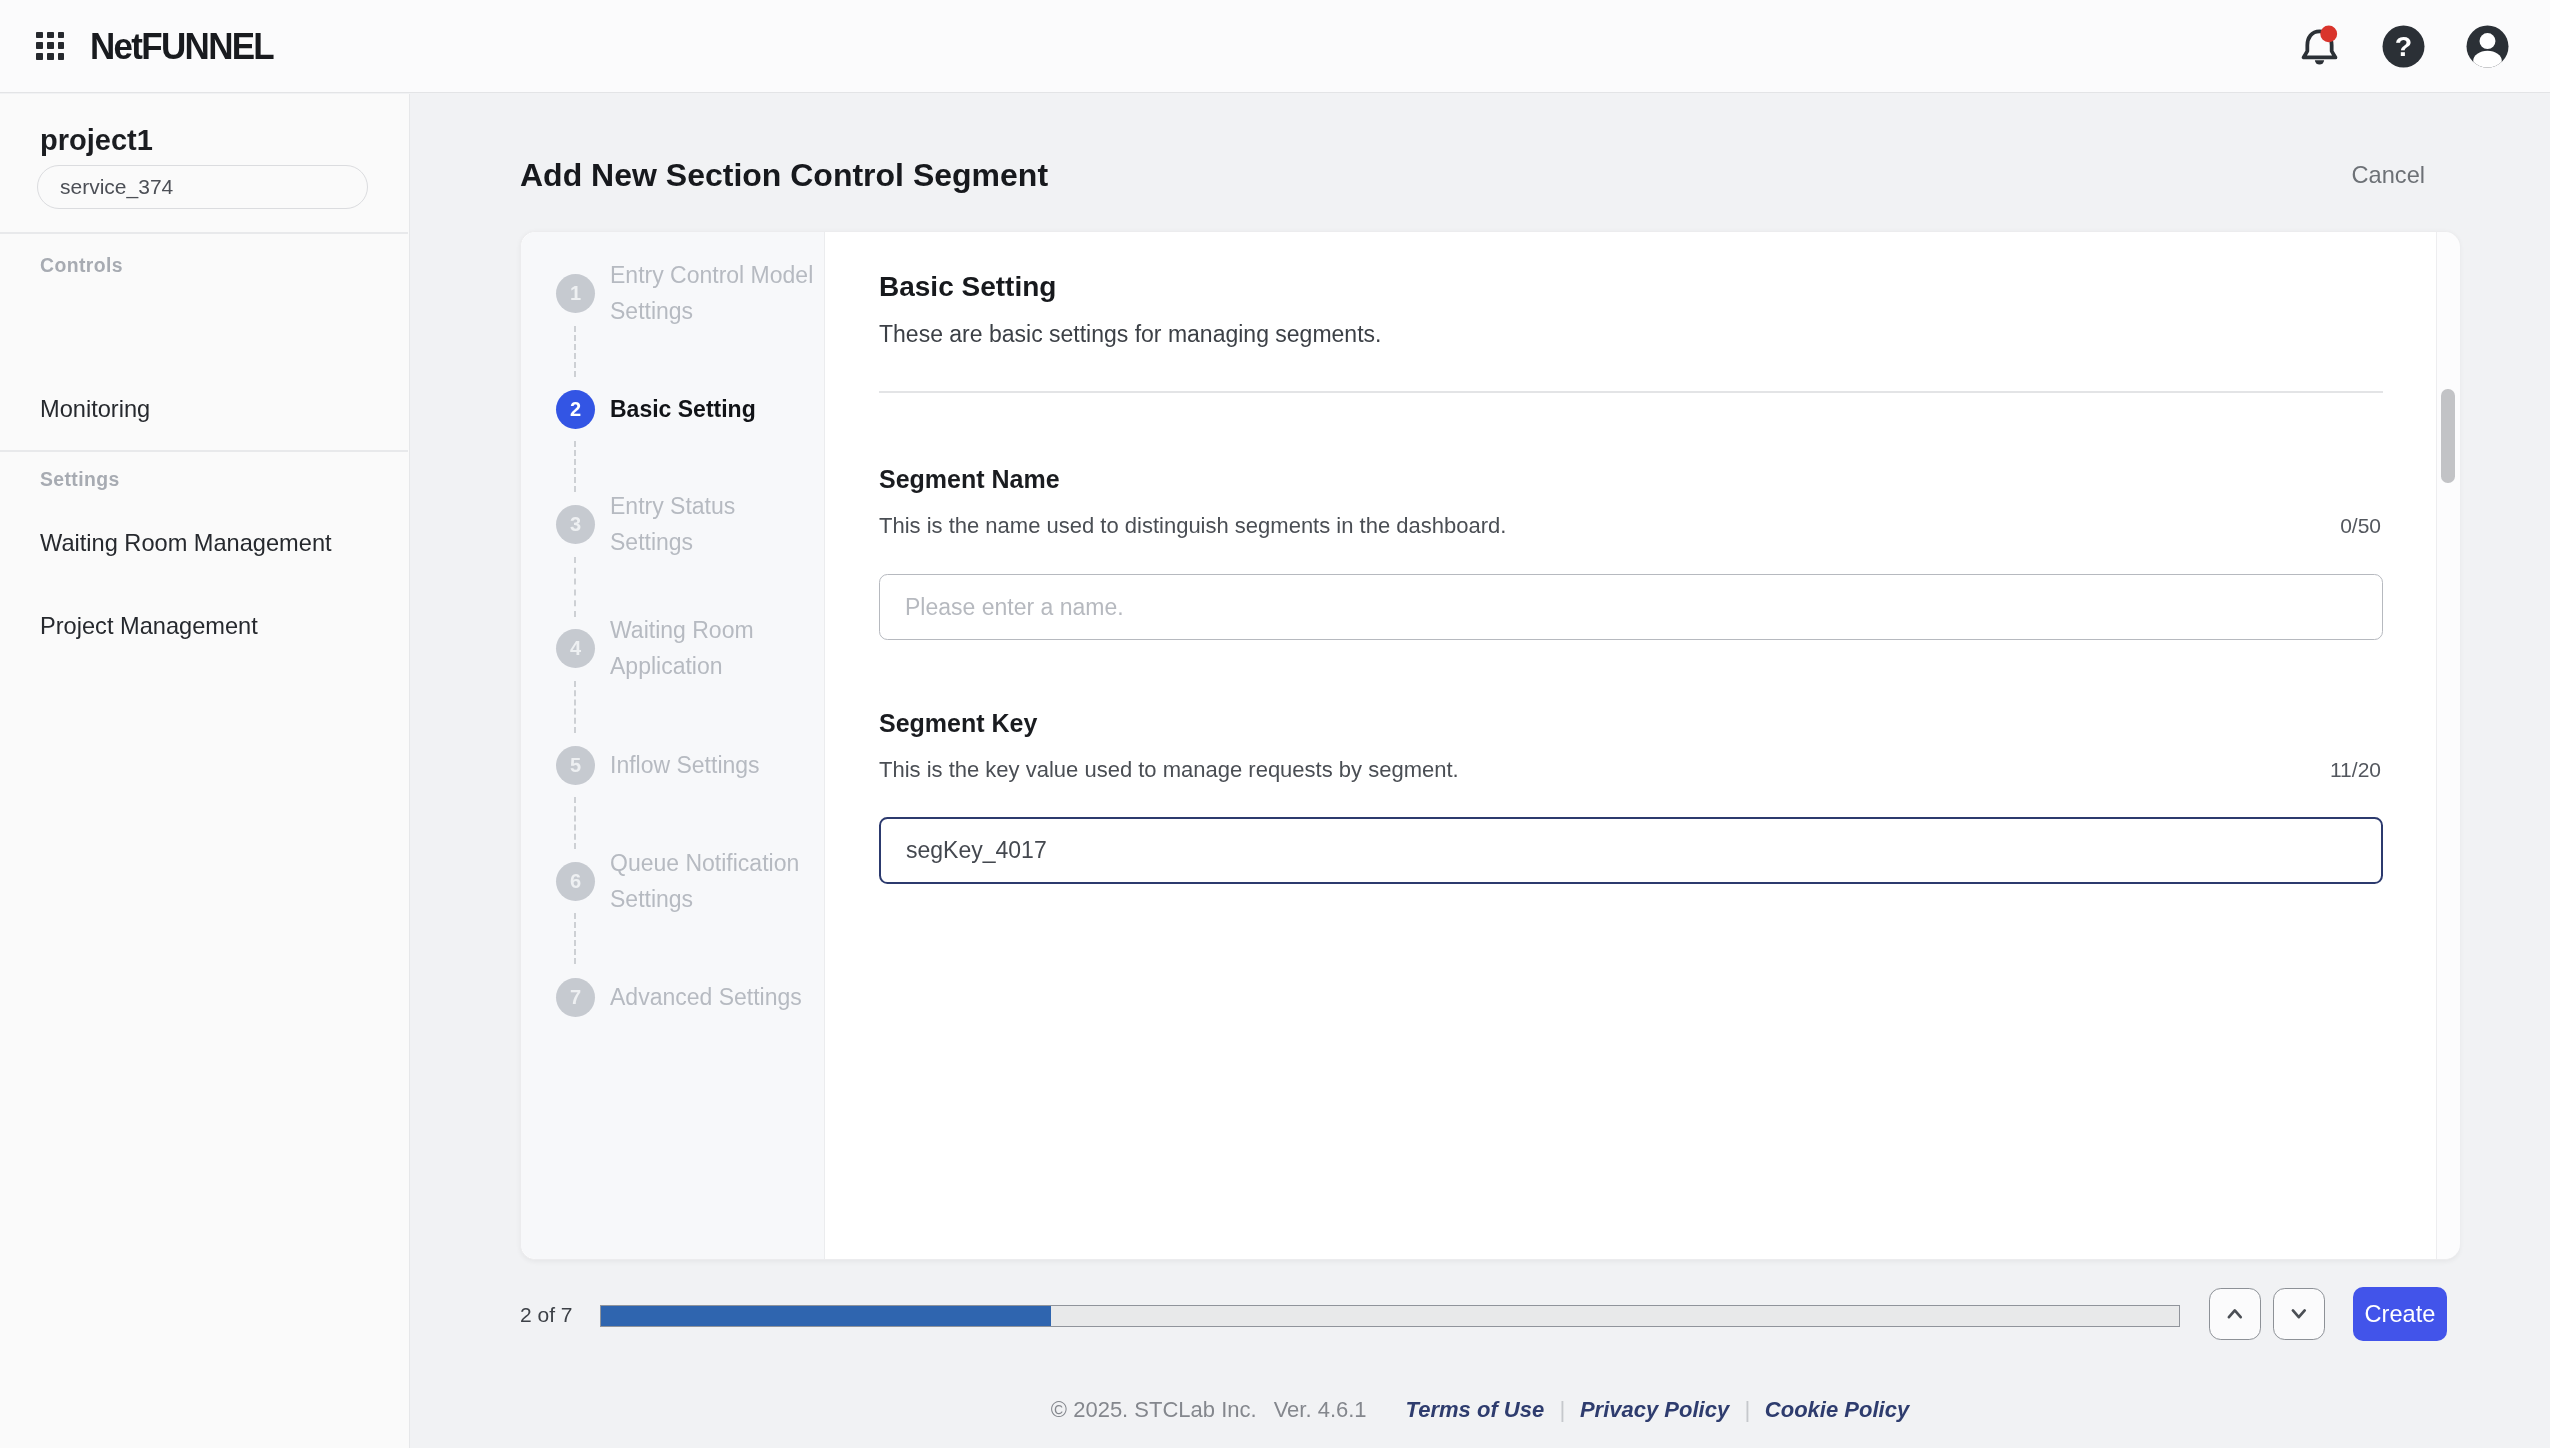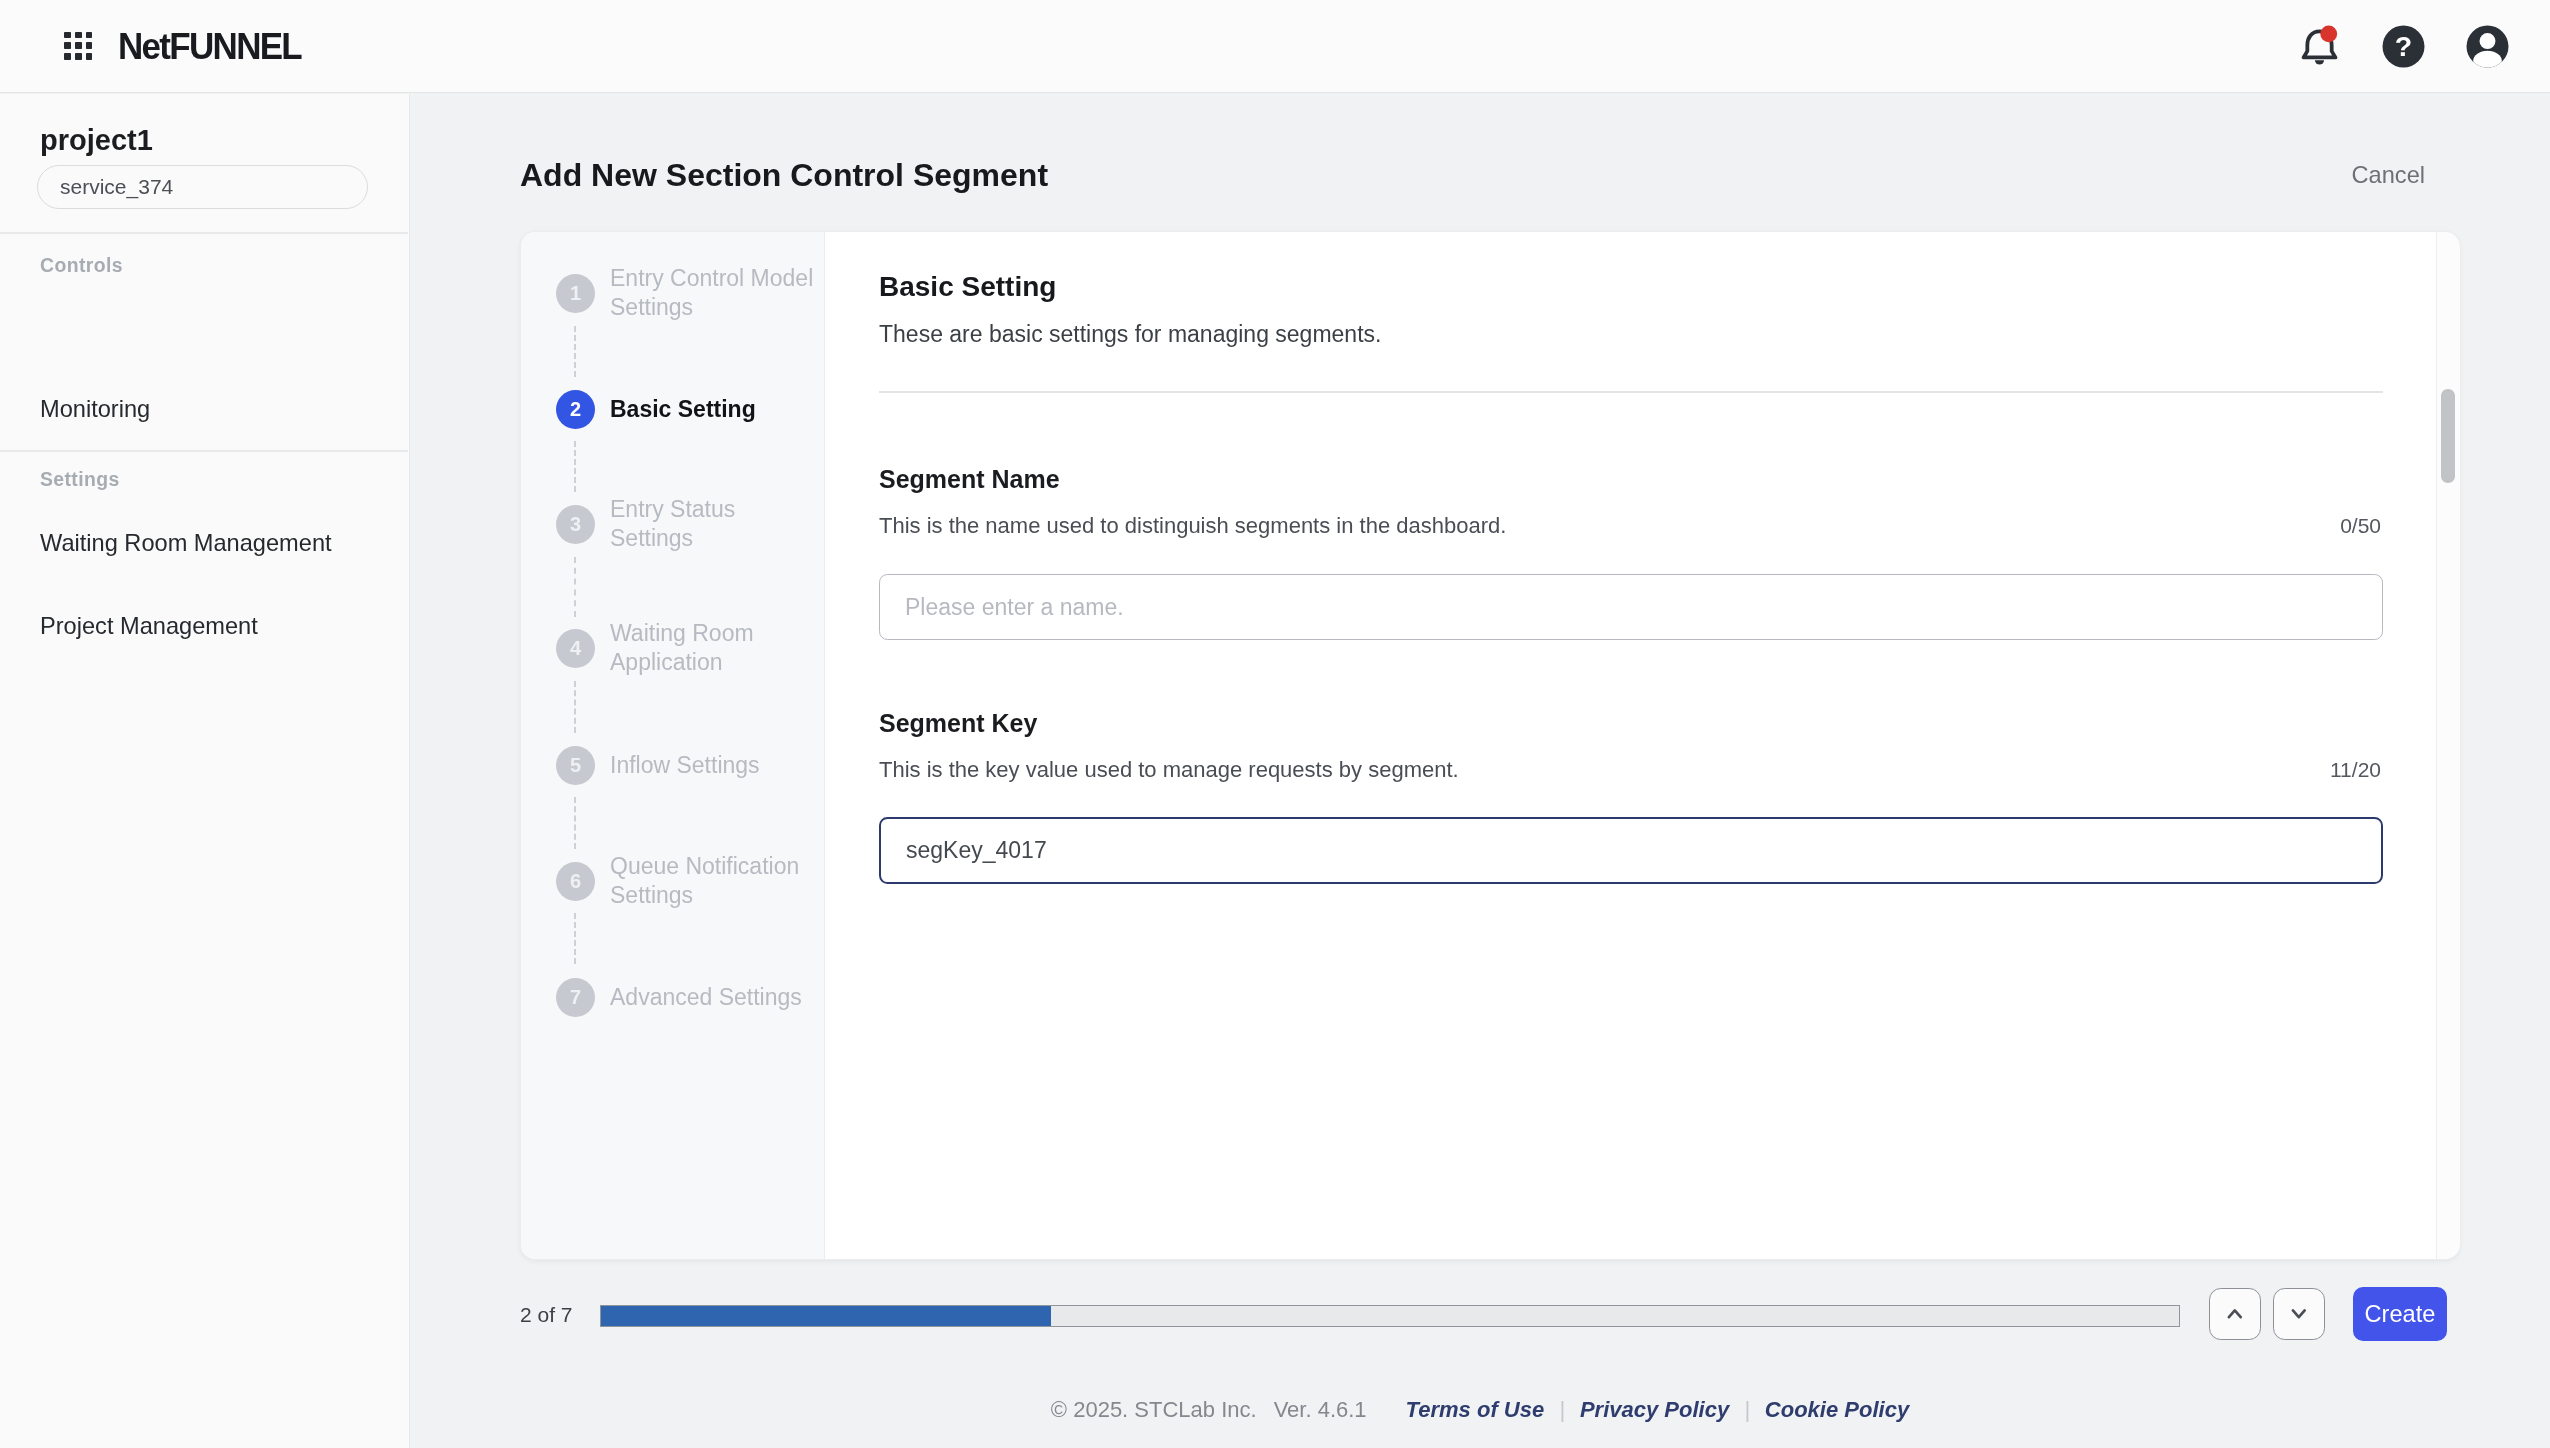--- a/index.html
+++ b/index.html
@@ -2,21 +2,21 @@
 <html style="font-size:13.5px"><head>
 <meta charset="utf-8">
 <style>
   * { margin:0; padding:0; box-sizing:border-box; }
   html,body { width:2550px; height:1449px; overflow:hidden; background:#f1f2f4;
               font-family:"Liberation Sans", sans-serif; }
 
   
   .topnav { position:absolute; left:0; top:0; width:2550px; height:93px;
             background:#fbfbfc; border-bottom:1.7px solid #e3e4e6;
-            display:flex; align-items:center; z-index:10;padding-left:28px; }
+            display:flex; align-items:center; z-index:10; }
   .grid-icon { margin-left:36px; width:29px; height:29px; display:grid;
                grid-template-columns:repeat(3,6.7px); grid-template-rows:repeat(3,6.7px);
                gap:4.2px; cursor:pointer; }
   .grid-icon i { background:#26292e; border-radius:0.8px; }
   .logo { margin-left:25px; font-size:35px; font-weight:800; letter-spacing:-1.7px;
           color:#191b1f; transform:scaleY(1.05); }
   .nav-items { display:flex; align-items:center; gap:76px; margin-left:59px; height:93px; }
   .nav-item { position:relative; height:93px; display:flex; align-items:center; gap:11.8px;
               font-size:23.6px; color:#53575d; cursor:pointer; }
   .nav-item.active { color:#2c3a72; font-weight:500; }
@@ -50,21 +50,21 @@
           background:#fff; border:0.8px solid #ececee; border-radius:15px;
           box-shadow:0 1.7px 5px rgba(0,0,0,.05); }
   .stepper-col { position:absolute; left:0; top:0; width:304px; height:100%;
           background:#f7f8fa; border-right:1.7px solid #ebecee;
           border-top-left-radius:15px; border-bottom-left-radius:15px; }
   .step { position:absolute; left:35px; height:84px; display:flex; align-items:center; gap:15px; cursor:pointer; }
   .step-circle { width:39px; height:39px; border-radius:50%; background:#c6cad0;
           color:#eef0f2; font-size:20px; font-weight:700; display:flex;
           align-items:center; justify-content:center; flex:0 0 39px; }
   .step.active .step-circle { background:#3355e4; color:#fff; }
-  .step-label { width:213px; font-size:23px; line-height:29px; color:#b6bac1; }
+  .step-label { width:213px; font-size:23px; line-height:36px; color:#b6bac1; }
   .step.active .step-label { color:#111317; font-weight:600; }
   .step-connector { position:absolute; left:53px; width:0; border-left:2.5px dashed #cdd0d4; }
 
   
   .content-heading { position:absolute; left:358px; top:39px; font-size:28px; font-weight:700; color:#17191d; }
   .content-desc { position:absolute; left:358px; top:89px; font-size:23px; color:#3c4046; }
   .content-divider { position:absolute; left:358px; top:159px; width:1504px; height:1.7px; background:#e3e4e6; }
   .field-label { position:absolute; left:358px; font-size:25px; font-weight:700; color:#1a1c20; }
   .field-help { position:absolute; left:358px; font-size:22px; color:#4a4e54; }
   .field-counter { position:absolute; right:78px; font-size:21px; color:#53575e; }

